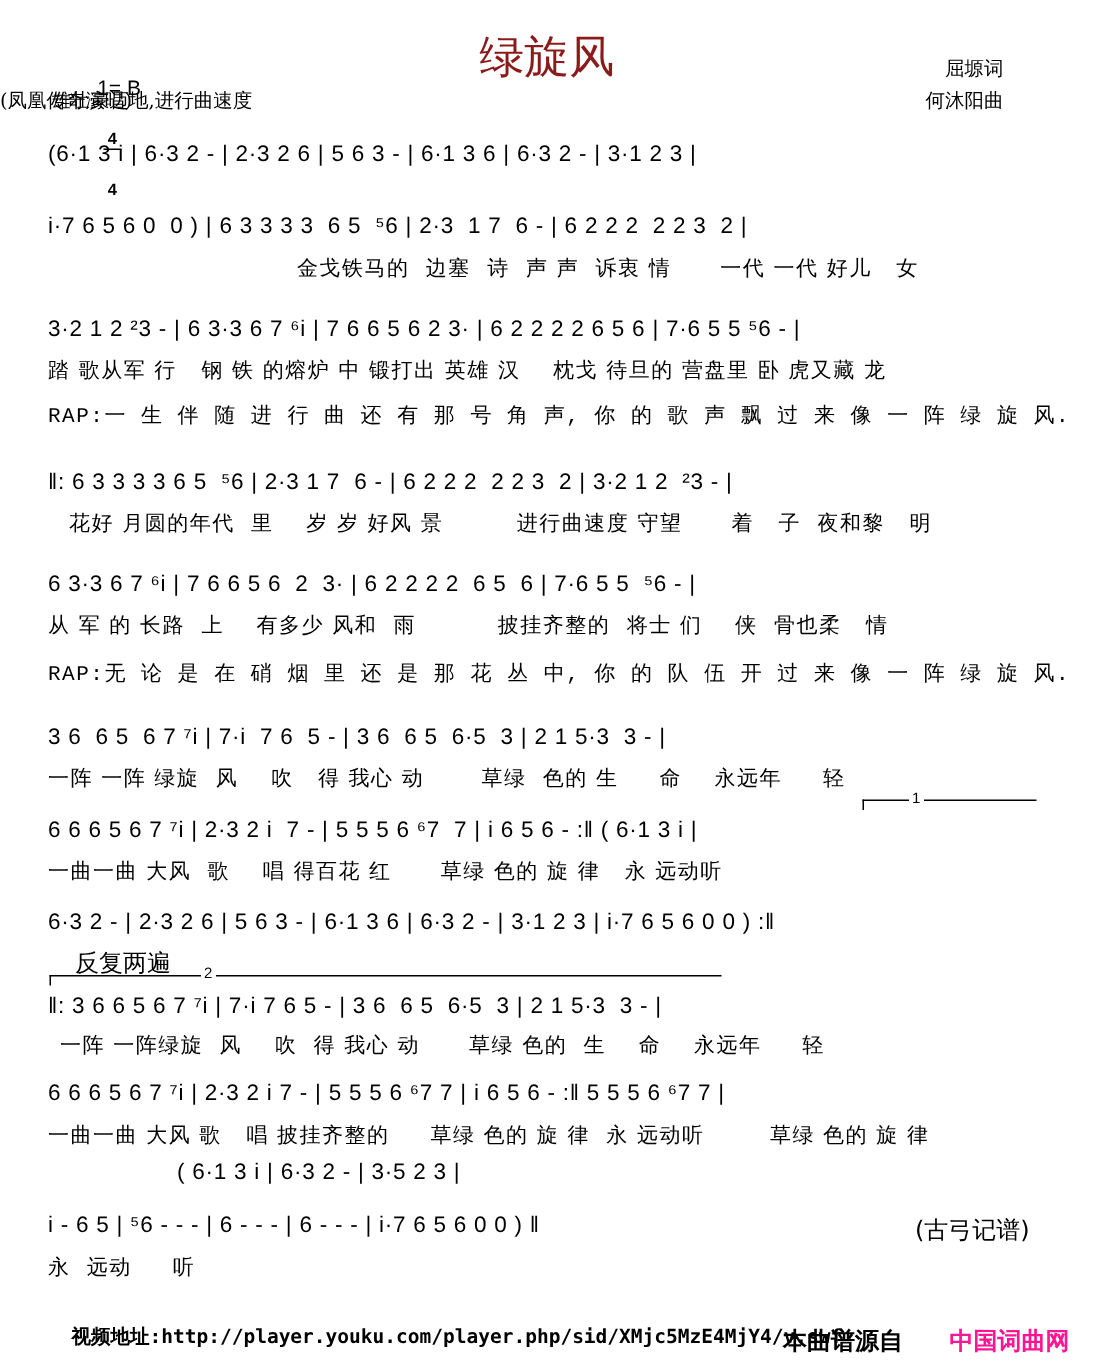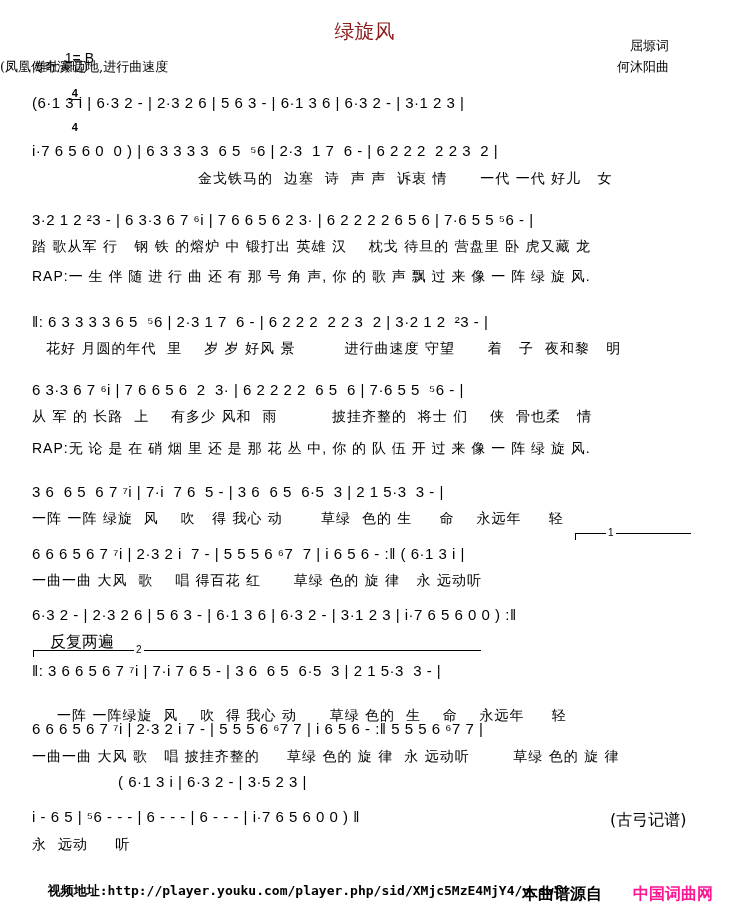--- a/index.html
+++ b/index.html
@@ -4,27 +4,27 @@
 <style>
   html, body { margin:0; padding:0; background:#ffffff; }
   body { width:729px; height:907px; position:relative; overflow:hidden;
          font-family:"Liberation Sans","DejaVu Sans",sans-serif; color:#000; }
   .abs { position:absolute; white-space:pre; }
   .key { left:57px; top:34px; font-size:14px; }
   .frac { display:inline-block; vertical-align:middle; text-align:center; font-size:11px; line-height:11px; font-weight:bold; margin-left:4px; }
   .frac span { display:block; }
   .frac span:first-child { border-bottom:1px solid #000; }
   .tempo { left:34px; top:58px; font-size:13px; font-family:"DejaVu Serif",serif; }
-  .title { left:0; width:729px; top:18px; text-align:center; font-size:20px; color:#8b1a1a; }
+  .title { left:0; width:729px; top:18px; text-align:center; font-size:30px; color:#8b1a1a; }
   .singer { left:0; width:729px; top:58px; text-align:left; font-size:13px; font-family:"DejaVu Serif",serif; }
   .lyricist { right:60px; top:37px; font-size:13px; font-family:"DejaVu Serif",serif; }
   .composer { right:60px; top:58px; font-size:13px; font-family:"DejaVu Serif",serif; }
   .notes { font-size:15px; letter-spacing:0.5px; }
   .lyr { font-size:14px; letter-spacing:1px; font-family:"DejaVu Sans",sans-serif; }
-  .rap { font-size:14px; letter-spacing:1px; font-family:Liberation Sans, sans-serif;text-align:right; }
+  .rap { font-size:14px; letter-spacing:1px; font-family:Liberation Mono, monospace;text-align:right; }
   .volta { border-top:1px solid #000; border-left:1px solid #000; height:6px; }
   .volta-label { font-size:10px; position:absolute; top:-7px; background:#fff; padding:0 2px; }
   .annot { font-size:16px; font-family:"DejaVu Sans",sans-serif; }
   .url { left:32px; top:867px; font-size:13px; font-family:"DejaVu Sans Mono",monospace;font-weight:bold; }
   .src { left:522px; top:884px; font-size:16px; font-weight:bold; }
   .brand { left:633px; top:884px; font-size:16px; font-weight:bold; }
 </style>
 </head>
 <body>
 
@@ -66,21 +66,21 @@
 <div class="abs notes" style="left:32px;top:545px;">6 6 6 5 6 7 ⁷i | 2·3 2 i  7 - | 5 5 5 6 ⁶7  7 | i 6 5 6 - :‖ ( 6·1 3 i |</div>
 <div class="abs lyr" style="left:32px;top:572px;">一曲一曲 大风  歌    唱 得百花 红      草绿 色的 旋 律   永 远动听</div>
 
 <div class="abs notes" style="left:32px;top:606px;">6·3 2 - | 2·3 2 6 | 5 6 3 - | 6·1 3 6 | 6·3 2 - | 3·1 2 3 | i·7 6 5 6 0 0 ) :‖</div>
 
 <div class="abs annot" style="left:50px;top:632px;">反复两遍</div>
 <div class="abs volta" style="left:33px;top:650px;width:447px;">
   <span class="volta-label" style="left:100px;">2</span>
 </div>
 <div class="abs notes" style="left:32px;top:662px;">‖: 3 6 6 5 6 7 ⁷i | 7·i 7 6 5 - | 3 6  6 5  6·5  3 | 2 1 5·3  3 - |</div>
-<div class="abs lyr" style="left:57px;top:688px;margin-top:19px;">一阵 一阵绿旋  风    吹  得 我心 动      草绿 色的  生    命    永远年     轻</div>
+<div class="abs lyr" style="left:40px;top:688px;">一阵 一阵绿旋  风    吹  得 我心 动      草绿 色的  生    命    永远年     轻</div>
 
 <div class="abs notes" style="left:32px;top:720px;">6 6 6 5 6 7 ⁷i | 2·3 2 i 7 - | 5 5 5 6 ⁶7 7 | i 6 5 6 - :‖ 5 5 5 6 ⁶7 7 |</div>
 <div class="abs lyr" style="left:32px;top:748px;">一曲一曲 大风 歌   唱 披挂齐整的     草绿 色的 旋 律  永 远动听        草绿 色的 旋 律</div>
 
 <div class="abs notes" style="left:118px;top:773px;">( 6·1 3 i | 6·3 2 - | 3·5 2 3 |</div>
 
 <div class="abs notes" style="left:32px;top:808px;">i - 6 5 | ⁵6 - - - | 6 - - - | 6 - - - | i·7 6 5 6 0 0 ) ‖</div>
 <div class="abs annot" style="left:610px;top:810px;">(古弓记谱)</div>
 <div class="abs lyr" style="left:32px;top:836px;">永  远动     听</div>
 

